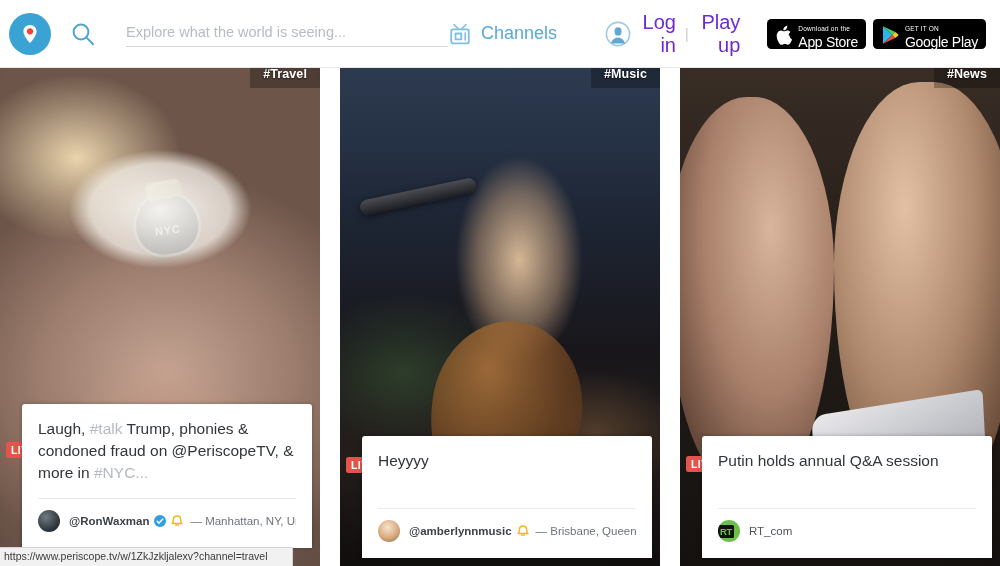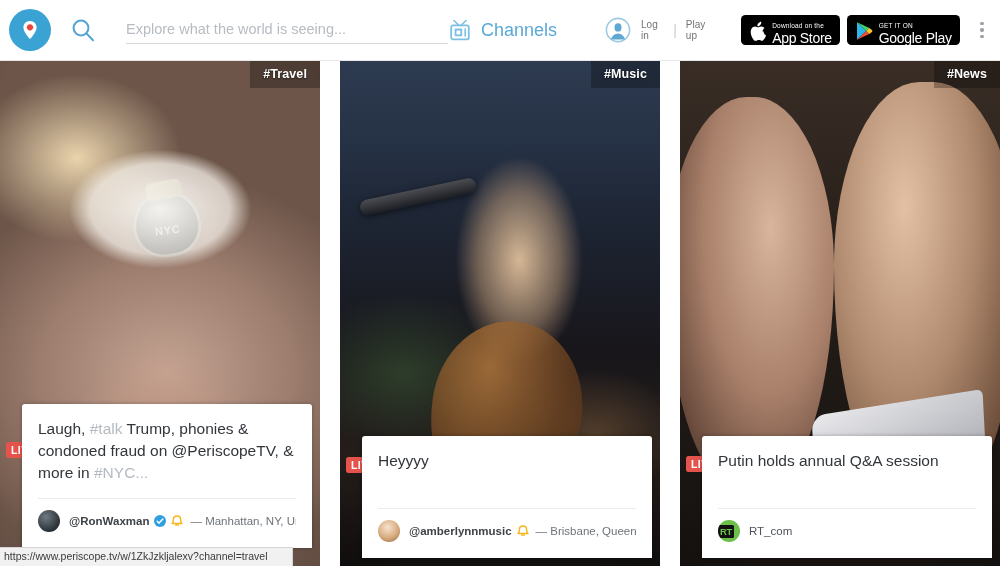--- a/index.html
+++ b/index.html
@@ -8,21 +8,21 @@
     width: 1000px; height: 566px;
     overflow: hidden;
     background: #ffffff;
     font-family: "Liberation Sans", sans-serif;
     -webkit-font-smoothing: antialiased;
   }
 
   
   .header {
     position: absolute; top: 0; left: 0;
-    width: 1000px; height: 61px;
+    width: 1000px; height: 68px;
     background: #ffffff;
     display: flex; align-items: center;
     border-bottom: 1px solid #e8e8e8;
     z-index: 30;
   }
   .logo {
     width: 42px; height: 42px; margin-left: 9px;
     border-radius: 50%;
     background: #3aa3d4;
     display: flex; align-items: center; justify-content: center;
@@ -53,21 +53,21 @@
   }
   .channels {
     display: flex; align-items: center; gap: 9px;
     cursor: pointer; margin-right: 48px;
   }
   .tv-icon { width: 24px; height: 22px; flex: 0 0 auto; }
   .channels-label { font-size: 18px; color: #5aa9d6; }
 
   .account { display: flex; align-items: center; margin-right: 20px; }
   .avatar-icon { width: 26px; height: 26px; margin-right: 10px; flex: 0 0 auto; }
-  .acct-link { font-size: 10px; color: #737373; cursor: pointer; }
+  .acct-link { font-size: 20px; color: #6d28d9; cursor: pointer; text-align: right; }
   .acct-sep { color: #c7ccd1; margin: 0 9px; font-size: 14px; }
 
   
   .store-badge {
     height: 30px; background: #000;
     border-radius: 4.5px;
     display: flex; align-items: flex-end;
     padding: 0 8px; cursor: pointer;
     margin-left: 7px;
   }

